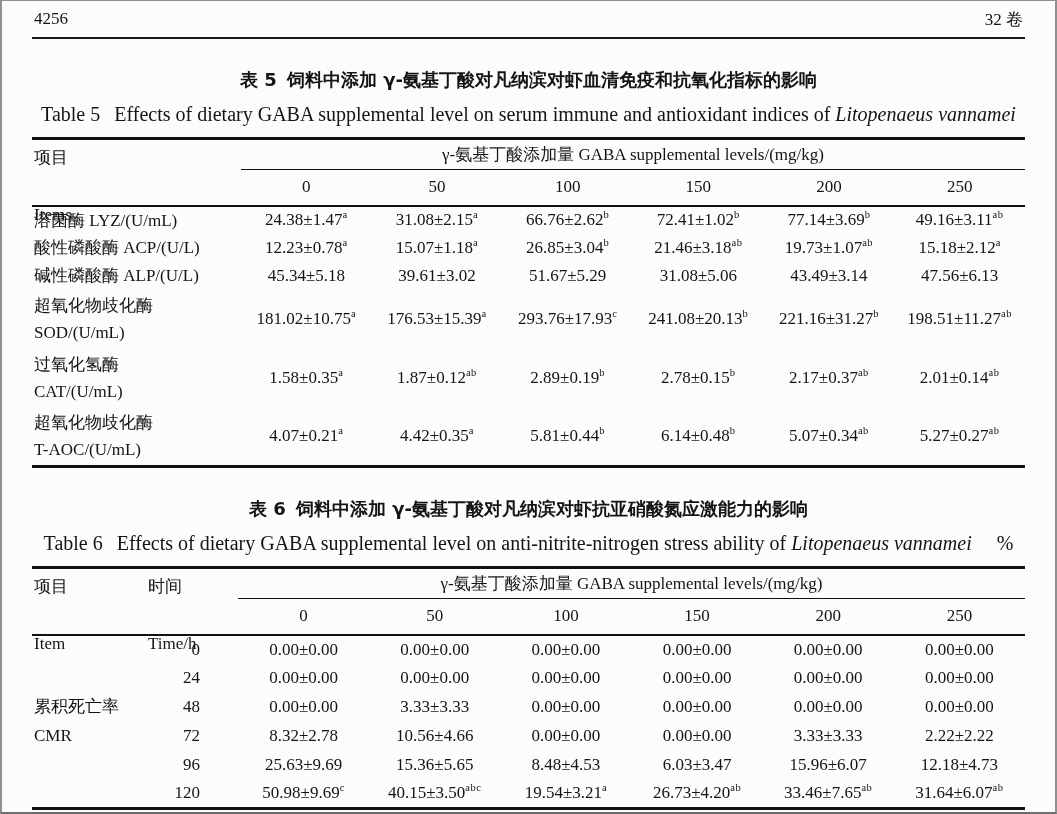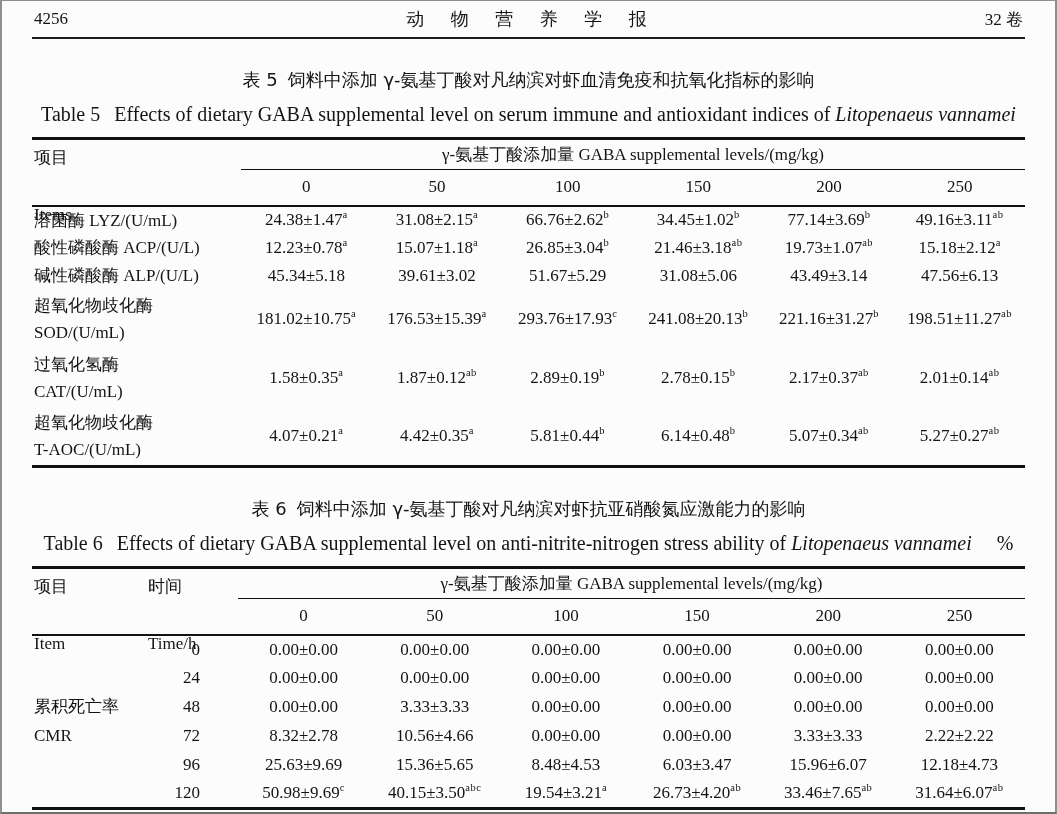--- a/index.html
+++ b/index.html
@@ -27,21 +27,21 @@
     border-bottom: 2px solid #1a1a1a;
     font-size: 17px;
     padding: 0 2px;
   }
   .journal-title { letter-spacing: 11px; text-indent: 11px; font-size: 18px; }
 
   
   .caption-zh {
     text-align: center;
     font-family: "DejaVu Sans", "Liberation Sans", sans-serif;
-    font-weight: 400; font-size: 18px;
+    font-weight: 700; font-size: 18px;
     margin-top: 29px;
   }
   .caption-zh .cap-label { margin-right: 10px; }
   .caption-en { text-align: center; font-size: 20px; margin-top: 11px; }
   .caption-en .cap-label { margin-right: 14px; }
   .caption-en .species { font-style: italic; }
   .caption-en .unit { margin-left: 20px; }
 
   
   table {
@@ -77,21 +77,20 @@
   .t6-col-time { width: 92px; }
 </style>
 </head>
 <body>
 
 <div class="page">
   <div class="content">
 
     <div class="running-head">
       <span>4256</span>
-      <span class="journal-title">动 物 营 养 学 报</span>
       <span>32 卷</span>
     </div>
 
     <div class="caption-zh">
       <span class="cap-label">表 5</span><span>饲料中添加 γ-氨基丁酸对凡纳滨对虾血清免疫和抗氧化指标的影响</span>
     </div>
     <div class="caption-en">
       <span class="cap-label">Table 5</span><span>Effects of dietary GABA supplemental level on serum immune and antioxidant indices of</span>
       <i class="species">Litopenaeus vannamei</i>
     </div>
@@ -124,21 +123,21 @@
           <th>200</th>
           <th>250</th>
         </tr>
       </thead>
       <tbody>
         <tr>
           <td class="item">溶菌酶 LYZ/(U/mL)</td>
           <td class="num"><span>24.38±1.47</span><sup class="sig">a</sup></td>
           <td class="num"><span>31.08±2.15</span><sup class="sig">a</sup></td>
           <td class="num"><span>66.76±2.62</span><sup class="sig">b</sup></td>
-          <td class="num"><span>34.45±1.02</span><sup class="sig">b</sup></td>
+          <td class="num"><span>72.41±1.02</span><sup class="sig">b</sup></td>
           <td class="num"><span>77.14±3.69</span><sup class="sig">b</sup></td>
           <td class="num"><span>49.16±3.11</span><sup class="sig">ab</sup></td>
         </tr>
         <tr>
           <td class="item">酸性磷酸酶 ACP/(U/L)</td>
           <td class="num"><span>12.23±0.78</span><sup class="sig">a</sup></td>
           <td class="num"><span>15.07±1.18</span><sup class="sig">a</sup></td>
           <td class="num"><span>26.85±3.04</span><sup class="sig">b</sup></td>
           <td class="num"><span>21.46±3.18</span><sup class="sig">ab</sup></td>
           <td class="num"><span>19.73±1.07</span><sup class="sig">ab</sup></td>

